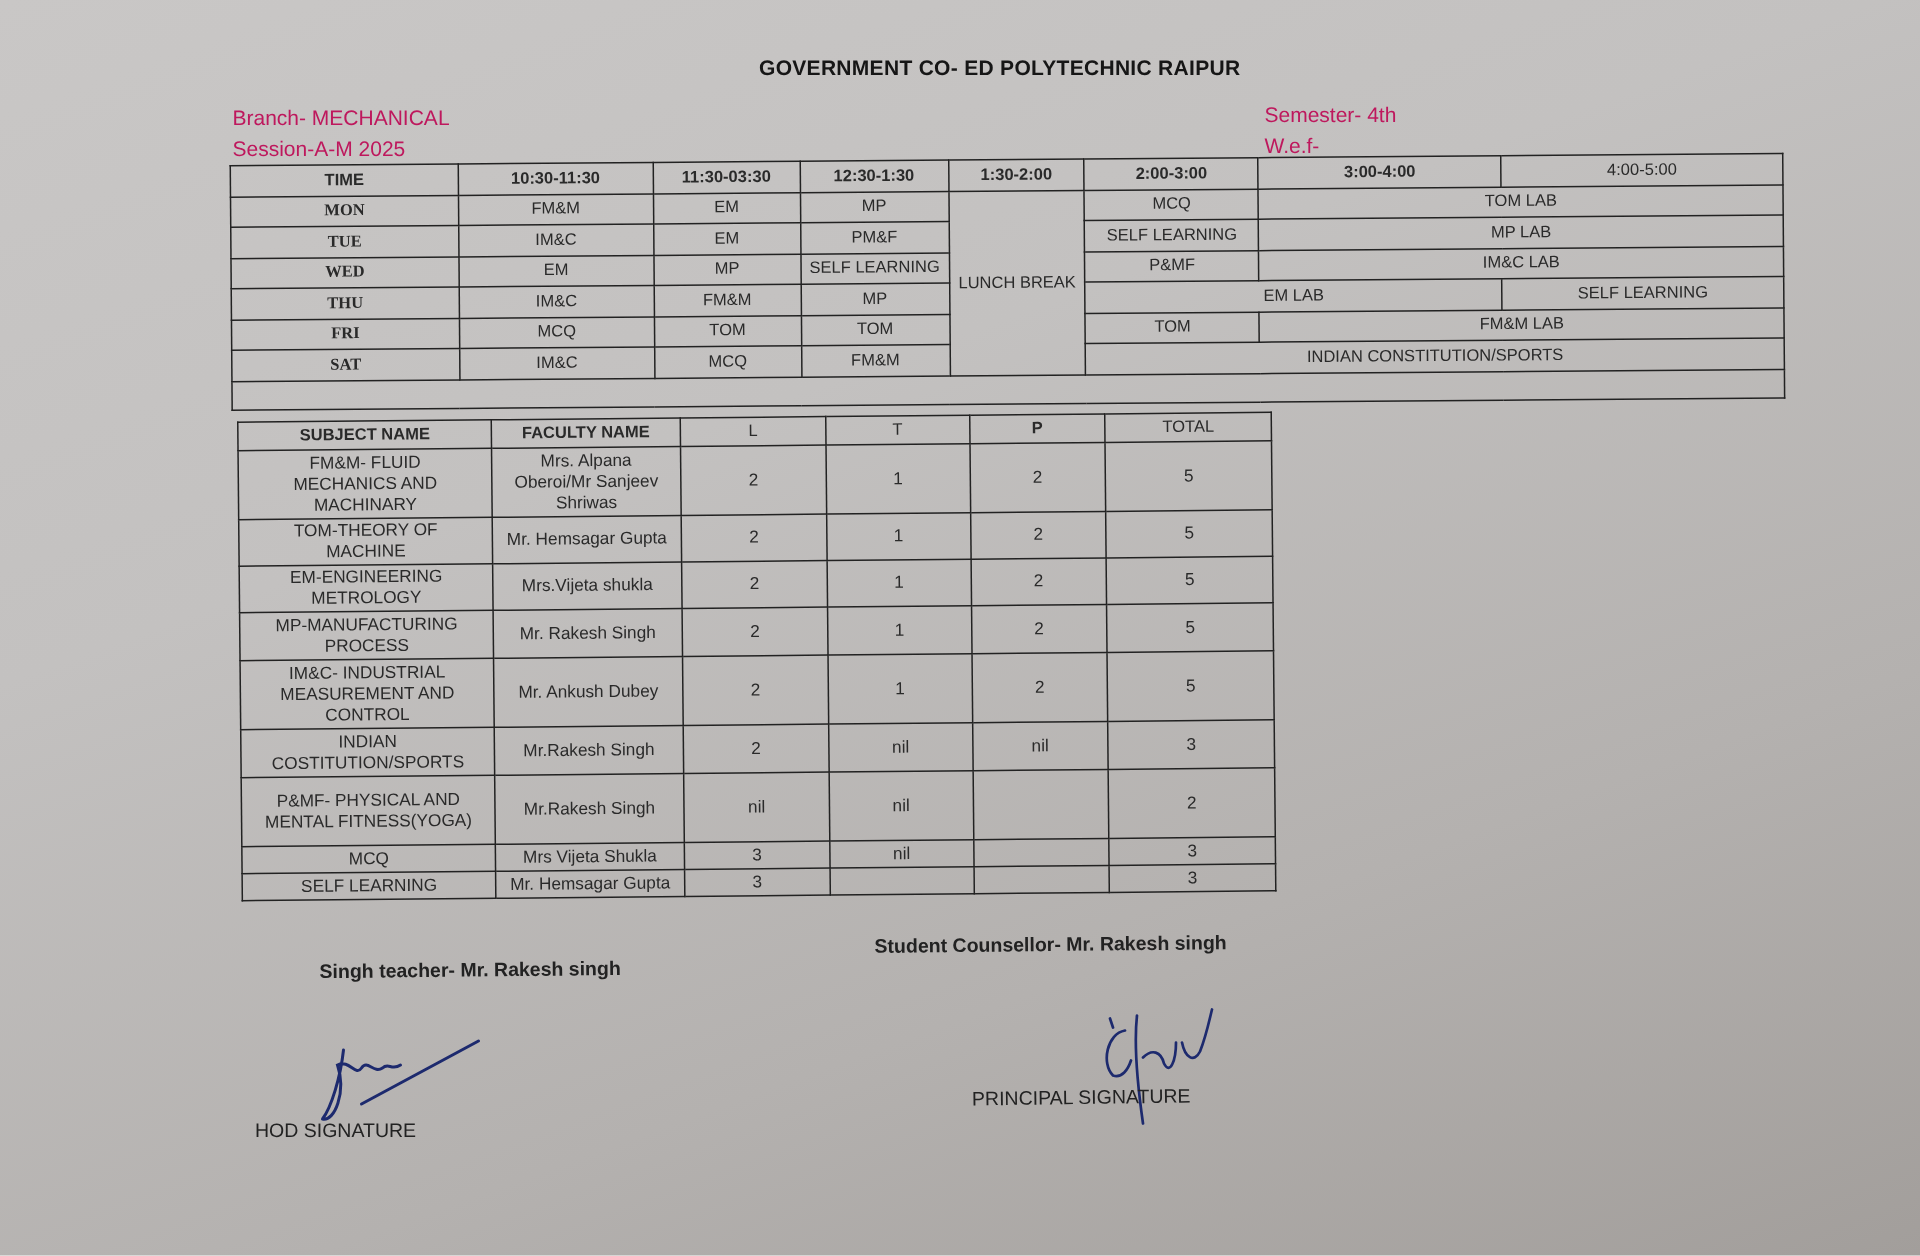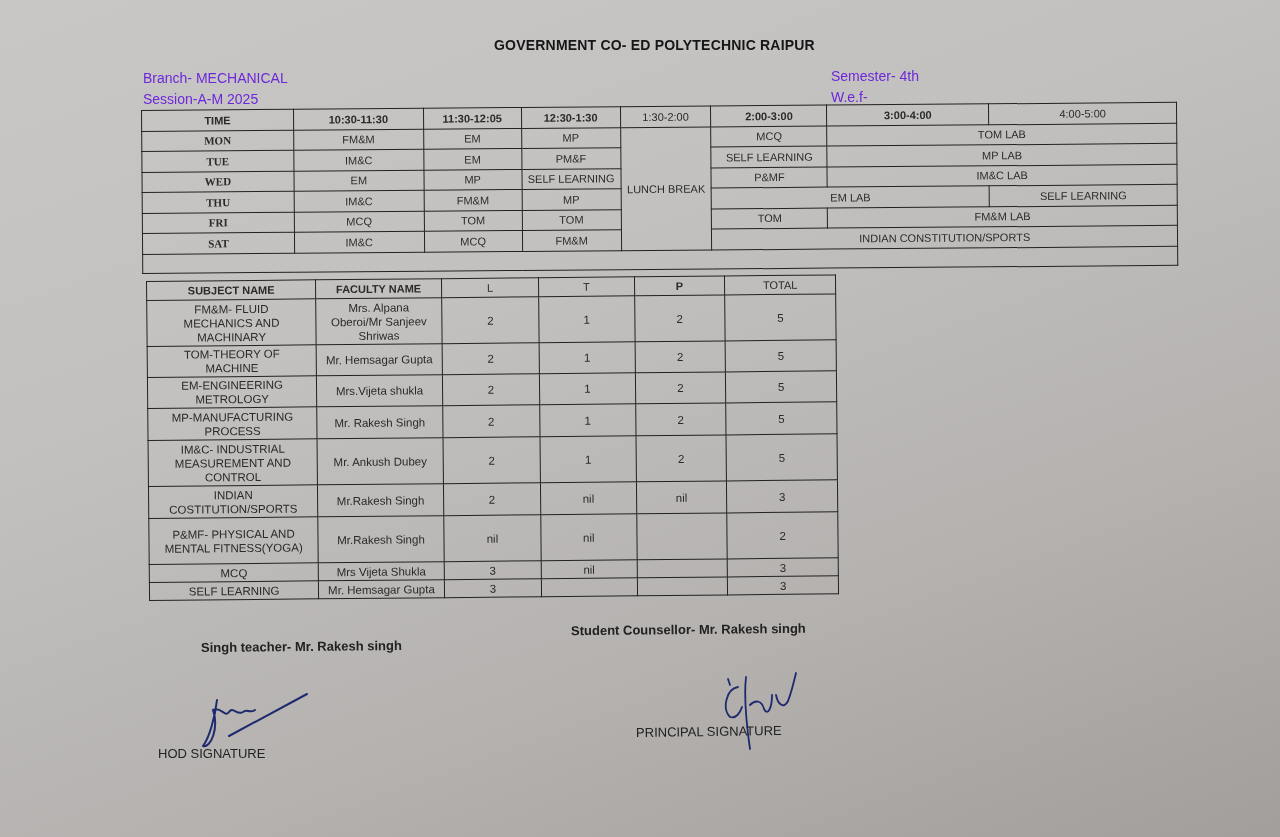--- a/index.html
+++ b/index.html
@@ -2,24 +2,24 @@
 <html><head>
 <meta charset="utf-8">
 <style>
   html, body { margin: 0; padding: 0; }
   body {
     width: 1280px; height: 837px; overflow: hidden; position: relative;
     background: linear-gradient(160deg, #c9c7c6 0%, #c3c1c0 35%, #b4b1af 70%, #a29e9b 100%);
     font-family: "Liberation Sans", sans-serif;
     color: #1e1e1e;
   }
-  .paper { position: absolute; left: 4px; top: 0; width: 1036px; height: 837px; }
+  .paper { position: absolute; left: 16px; top: 0; width: 1036px; height: 837px; }
   .abs { position: absolute; white-space: nowrap; }
   .title { left: 490px; top: 37px; font-size: 14px; font-weight: bold; letter-spacing: 0.2px; color: #161616; }
-  .meta { font-size: 14px; color: #6d28d9; }
+  .meta { font-size: 14px; color: #be185d; }
   table { border-collapse: collapse; position: absolute; }
   td, th {
     border: 1.4px solid #222;
     font-size: 11px; text-align: center; vertical-align: middle;
     padding: 0; color: #2a2a2a; font-weight: normal; line-height: 14px;
   }
   .tt { left: 137px; top: 110px; width: 1036px; transform: rotate(-0.45deg); transform-origin: left top; }
   .tt td { height: 19.5px; }
   .tt .hd td { font-weight: bold; font-size: 11px; }
   .tt .day { font-weight: bold; font-family: Liberation Serif, serif; }
@@ -49,23 +49,23 @@
         <col style="width:99px">
       <col style="width:91px">
         <col style="width:116px">
         <col style="width:162px">
         <col style="width:188px">
     </colgroup>
     <tbody>
         <tr class="hd">
       <td>TIME</td>
       <td>10:30-11:30</td>
-      <td>11:30-12:05</td>
+      <td>11:30-03:30</td>
       <td>12:30-1:30</td>
-      <td style="font-weight:normal">1:30-2:00</td>
+      <td style="font-weight:bold">1:30-2:00</td>
       <td style="font-weight:bold">2:00-3:00</td>
       <td style="font-weight:bold">3:00-4:00</td>
       <td style="font-weight:normal">4:00-5:00</td>
     </tr>
     <tr>
       <td class="day">MON</td>
       <td>FM&amp;M</td>
       <td>EM</td>
       <td>MP</td>
       <td rowspan="6">LUNCH BREAK</td>

